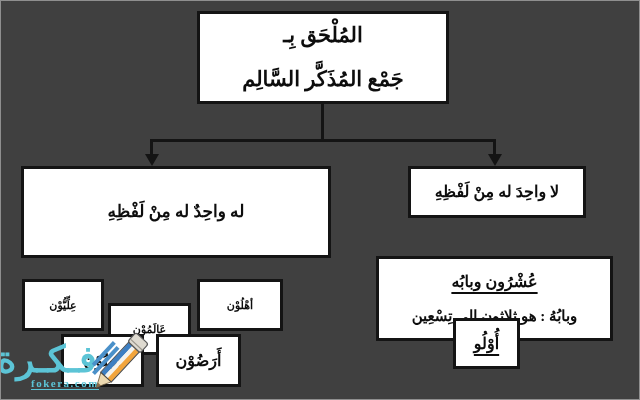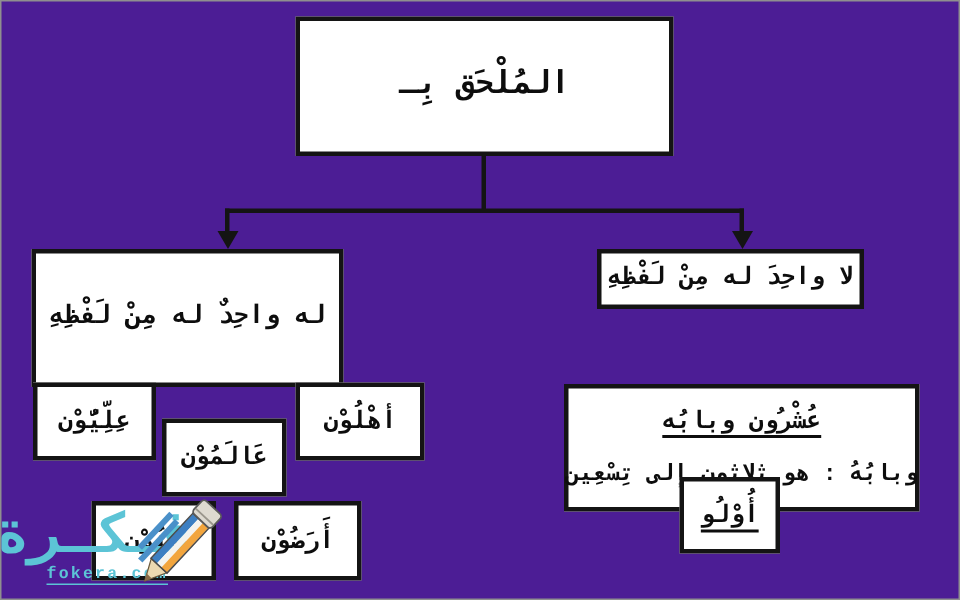--- a/index.html
+++ b/index.html
@@ -1,23 +1,23 @@
 <!DOCTYPE html>
 <html lang="ar"><head>
 <meta charset="utf-8">
 <style>
   html,body{margin:0;padding:0;background:#ffffff;}
   .canvas{
     position:relative;
     width:640px;height:400px;
     box-sizing:border-box;
-    background:#4c1d95;
+    background:#404040;
     border:1px solid #8f8f8f;
     overflow:hidden;
-    font-family:Liberation Mono, monospace;
+    font-family:Liberation Serif, serif;
     color:#0d0d0d;
   }
   .nbox{
     position:absolute;
     box-sizing:border-box;
     border:3px solid #141414;
     background:#ffffff;
     display:flex;
     flex-direction:column;
     align-items:center;
@@ -29,25 +29,25 @@
   .nbox div{white-space:nowrap;}
   .line{position:absolute;background:#141414;}
   .arrowhead{
     position:absolute;width:0;height:0;
     border-left:7px solid transparent;
     border-right:7px solid transparent;
     border-top:12px solid #141414;
   }
   .u{text-decoration:underline;text-underline-offset:5px;text-decoration-thickness:2px;}
   .root-box{left:196px;top:10px;width:252px;height:93px;font-size:21px;line-height:2.05;}
-  .left-header{left:20px;top:165px;width:208px;height:92px;font-size:17px;line-height:2.25;}
-  .right-header{left:397px;top:165px;width:178px;height:40px;font-size:16px;line-height:1.6;}
+  .left-header{left:20px;top:165px;width:310px;height:92px;font-size:17px;line-height:2.25;}
+  .right-header{left:407px;top:165px;width:178px;height:52px;font-size:16px;line-height:1.6;}
   .rule-box{left:375px;top:223px;width:237px;height:85px;font-size:16px;line-height:2.2;margin-top:32px;}
   .rule-box .l2{font-size:15px;}
-  .ex{top:254px;height:52px;font-size:16px;line-height:1.5;}
+  .ex{top:278px;height:52px;font-size:11px;line-height:1.5;}
   .ex2{top:333px;height:53px;font-size:16px;line-height:1.5;}
   .aulu-box{left:452px;top:317px;width:67px;height:51px;font-size:16px;line-height:1.5;}
   
   .wm-logo{
     position:absolute;left:-4px;top:340px;z-index:40;
     font-size:37px;font-weight:bold;line-height:1;
   }
   .wm-site{
     position:absolute;left:30px;top:376px;z-index:40;
     font-size:11px;font-weight:bold;letter-spacing:1.5px;
@@ -62,20 +62,21 @@
 
   <div class="line" style="left:320px;top:101px;width:3px;height:39px;"></div>
   <div class="line" style="left:149px;top:138px;width:346px;height:3px;"></div>
   <div class="line" style="left:149px;top:138px;width:3px;height:17px;"></div>
   <div class="line" style="left:492px;top:138px;width:3px;height:17px;"></div>
   <div class="arrowhead" style="left:143.5px;top:153px;"></div>
   <div class="arrowhead" style="left:486.5px;top:153px;"></div>
 
   <div class="nbox root-box">
     <div dir="rtl">المُلْحَق بِـ</div>
+    <div dir="rtl">جَمْع المُذَكَّر السَّالِم</div>
   </div>
 
   <div class="nbox left-header">
     <div dir="rtl">له واحِدٌ له مِنْ لَفْظِهِ</div>
   </div>
 
   <div class="nbox ex" style="left:196px;width:86px;">
     <div dir="rtl">أهْلُوْن</div>
   </div>
   <div class="nbox ex" style="left:107px;width:83px;margin-top:24px;">

